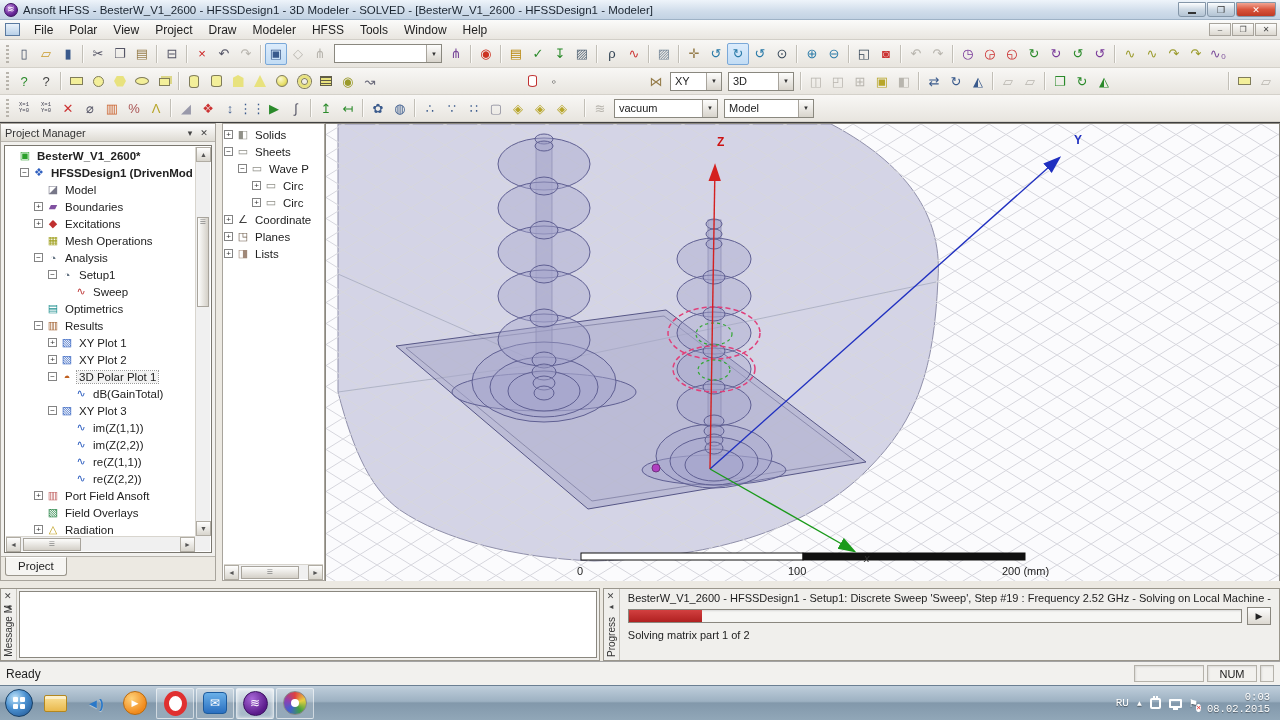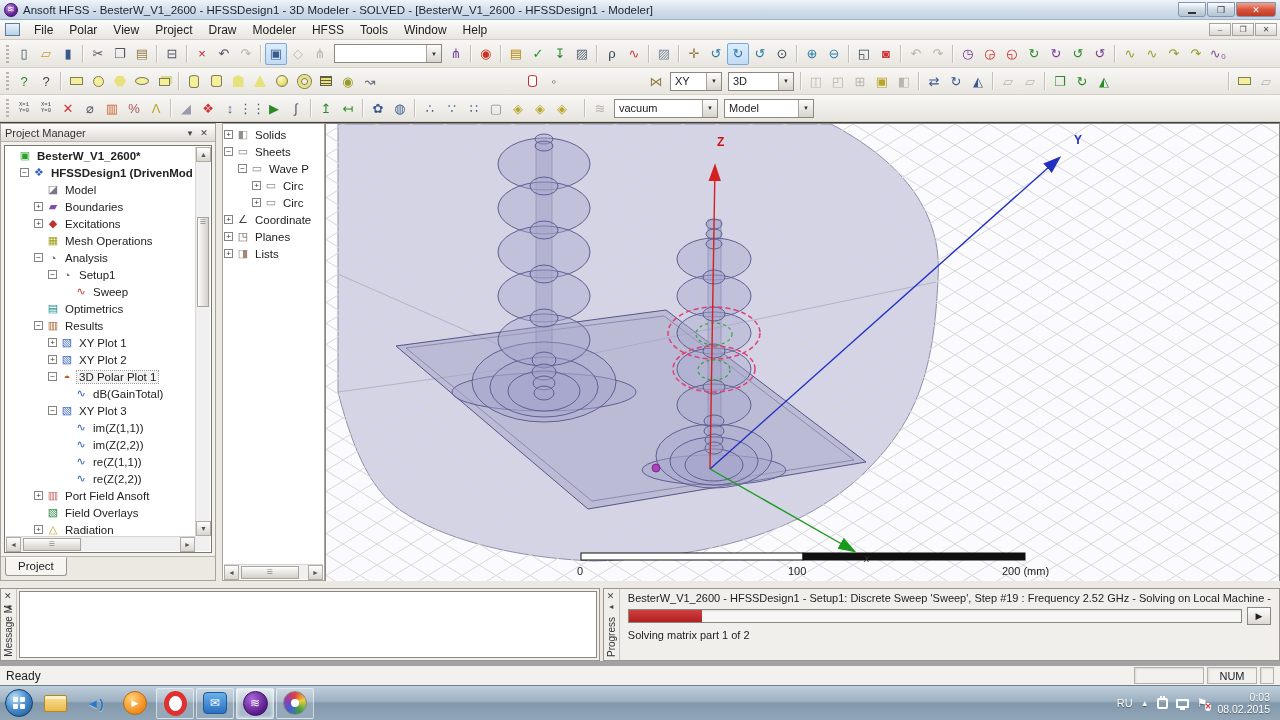--- a/index.html
+++ b/index.html
@@ -136,21 +136,21 @@
   .progline1 { font-size:11px; white-space:nowrap; color:#222; }
   .progbar-row { display:flex; align-items:center; margin-top:3px; gap:5px; }
   .progtrack { flex:1; height:14px; border:1px solid #8a877f; background:#f6f6f4;
     box-shadow:inset 1px 1px 2px rgba(0,0,0,.12); }
   .progfill { height:100%; background:linear-gradient(#d24040,#b02020); }
   .progbtn { width:24px; height:18px; border:1px solid #8a877f; background:linear-gradient(#fefefe,#dcd8d0);
     font-size:9px; display:flex; align-items:center; justify-content:center; color:#222; }
   .progline2 { font-size:11px; margin-top:4px; color:#222; }
 
   
-  .statusbar { height:24px; background:#f2f1ee; border-top:5px solid #a3a3a3; display:flex;
+  .statusbar { height:24px; background:#f2f1ee; border-top:1px solid #a3a3a3; display:flex;
     align-items:center; padding:4px 6px; }
   .statusbar .sp { flex:1; }
   .scell { height:17px; border:1px solid #b5b2aa; box-shadow:inset 1px 1px 2px rgba(0,0,0,.1);
     margin-left:3px; display:flex; align-items:center; justify-content:center; font-size:11px; }
 
   
   .taskbar { height:35px; background:linear-gradient(#bfcedb,#9db1c2 45%,#8298ab 50%,#91a7b8);
     border-top:1px solid #6b7f92; display:flex; align-items:center; padding:0 4px; }
   .tapp { width:38px; height:31px; display:flex; align-items:center; justify-content:center;
     position:relative; margin-right:2px; }
@@ -175,21 +175,21 @@
   .i-mail::before { content:""; width:22px; height:20px; border-radius:4px; border:1px solid #1c5a9c;
     background:linear-gradient(#6ab0e8,#2a6fc0); position:absolute; }
   .i-mail::after { content:"✉"; color:#fff; font-size:12px; position:relative; }
   .i-hfss::before { content:""; width:23px; height:23px; border-radius:50%; border:1px solid #3a1060;
     background:radial-gradient(circle at 35% 30%, #a868d8, #5a1a8a 70%); position:absolute; }
   .i-hfss::after { content:"≋"; color:#fff; font-size:12px; position:relative; }
   .i-paint::before { content:""; width:22px; height:22px; border-radius:50%; border:1px solid #888;
     background:conic-gradient(#e04040,#e8d040,#40a040,#4060d0,#9040b0,#e04040); position:absolute; }
   .i-paint::after { content:""; width:8px; height:8px; border-radius:50%; background:#fff; position:relative; }
   .traysp { flex:1; }
-  .tray { display:flex; align-items:center; gap:8px; color:#fff; text-shadow:0 1px 1px rgba(0,0,0,.45); }
+  .tray { display:flex; align-items:center; gap:8px; color:#fff; text-shadow:0 1px 1px rgba(0,0,0,.45);font-family:Liberation Mono, monospace; }
   .tlang { font-size:11px; }
   .tarrow { font-size:8px; }
   .ti-plug { width:11px; height:11px; border:2px solid #fff; border-radius:2px; position:relative; }
   .ti-plug::after { content:""; position:absolute; top:-4px; left:1px; width:2px; height:3px; background:#fff;
     box-shadow:3px 0 0 #fff; }
   .ti-net { width:13px; height:9px; border:2px solid #fff; border-radius:1px; position:relative; }
   .ti-net::after { content:""; position:absolute; left:2px; bottom:-4px; width:5px; height:2px; background:#fff; }
   .ti-flag { position:relative; font-size:12px; }
   .ti-flag::after { content:"✕"; position:absolute; right:-4px; bottom:-1px; color:#e03030; font-size:8px;
     font-weight:bold; text-shadow:none; background:#fff; border-radius:50%; line-height:8px; }

